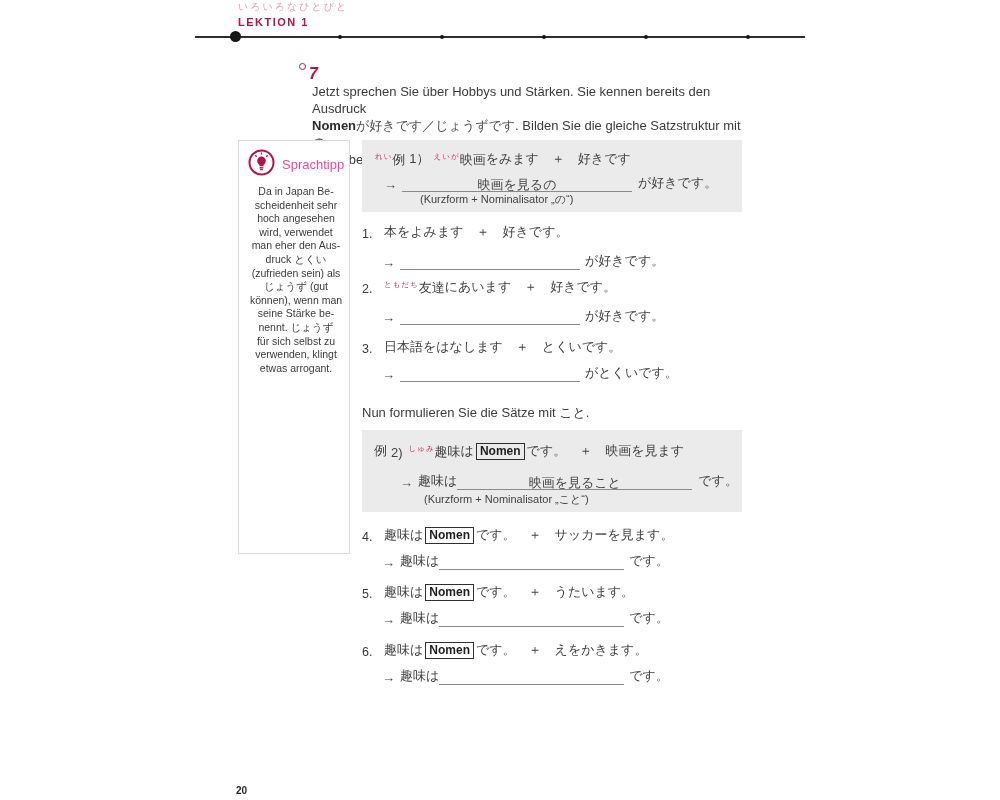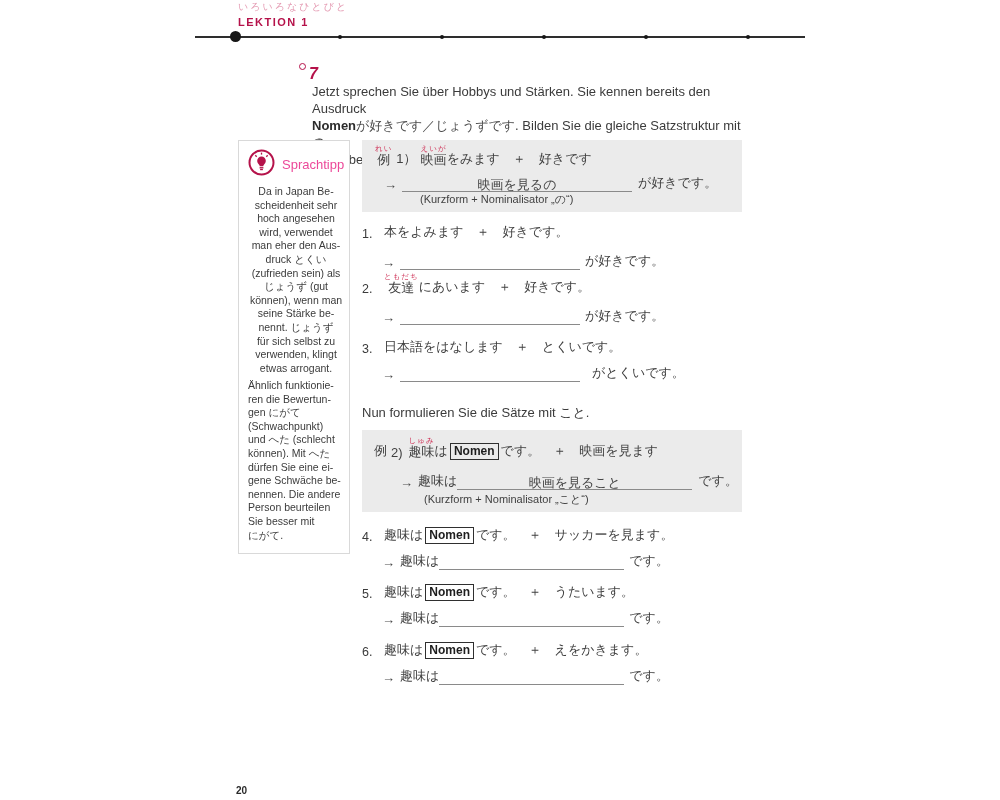--- a/index.html
+++ b/index.html
@@ -34,21 +34,21 @@
 
   
   .ex-box { position:absolute; left:362px; width:380px; background:#ebebeb; }
   .ex-box1 { top:140px; height:72px; }
   .ex-box2 { top:430px; height:82px; }
   .note { position:absolute; font-size:11px; color:#3f3f3f; }
 
   
   .jp { font-size:13px; color:#3f3f3f; }
   .row { position:absolute; display:flex; align-items:flex-end; height:26px; }
-  .ruby { display:inline-flex; flex-direction:column; align-items:center; line-height:1.15; }
+  .ruby { display:inline-flex; flex-direction:row; line-height:1.15; }
   .furi { font-size:7.5px; color:#ce2f55; letter-spacing:1px; line-height:8px; }
   .qnum { font-size:12.5px; color:#3b3b3b; width:22px; }
   .arrow { font-size:13px; color:#4a4a4a; margin-right:5px; }
   .blank { display:inline-block; border-bottom:1.2px solid #8a8a8a; height:16px; box-sizing:border-box; }
   .blank-ans { text-align:center; font-size:13px; color:#454545; }
   .nomen { display:inline-block; border:1.5px solid #2f2f2f; font-weight:bold; font-size:12px; color:#1e1e1e; padding:0 3px; line-height:15px; margin:0 2px; }
   .mid-instr { position:absolute; left:362px; top:404px; font-size:13px; color:#3b3b3b; }
 
   .page-num { position:absolute; left:236px; top:785px; font-size:10px; font-weight:bold; color:#2a2a2a; }
 </style>
@@ -100,32 +100,20 @@
 man eher den Aus-
 druck とくい
 (zufrieden sein) als
 じょうず (gut
 können), wenn man
 seine Stärke be-
 nennt. じょうず
 für sich selbst zu
 verwenden, klingt
 etwas arrogant.</div>
-    <div class="tip-para tip-para2">Ähnlich funktionie-
-ren die Bewertun-
-gen にがて
-(Schwachpunkt)
-und へた (schlecht
-können). Mit へた
-dürfen Sie eine ei-
-gene Schwäche be-
-nennen. Die andere
-Person beurteilen
-Sie besser mit
-にがて.</div>
   </div>
 
   <div class="ex-box ex-box1">
     <div class="row" style="left:13px; top:2px;">
       <span class="ruby jp">
           <span class="furi">れい</span>
           <span>例</span>
         </span>
       <span class="jp" style="margin:0 4px;">1）</span>
       <span class="ruby jp">
@@ -174,21 +162,21 @@
     <span class="qnum">3.</span>
     <span class="ruby jp">
         <span class="furi"></span>
         <span></span>
       </span>
     <span class="jp">日本語をはなします　＋　とくいです。</span>
   </div>
   <div class="row" style="left:382px; top:356px;">
     <span class="arrow">→</span>
     <span class="blank" style="width:180px;"></span>
-    <span class="jp" style="margin-left:12px;">がとくいです。</span>
+    <span class="jp" style="margin-left:5px;">がとくいです。</span>
   </div>
 
   <div class="mid-instr">Nun formulieren Sie die Sätze mit こと.</div>
 
   <div class="ex-box ex-box2">
     <div class="row" style="left:12px; top:4px;">
       <span class="jp">例</span>
       <span class="jp" style="margin:0 6px 0 4px;">2)</span>
       <span class="ruby jp">
           <span class="furi">しゅみ</span>

